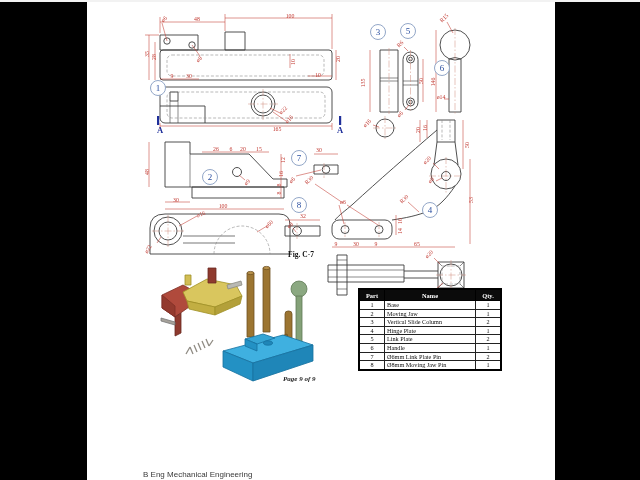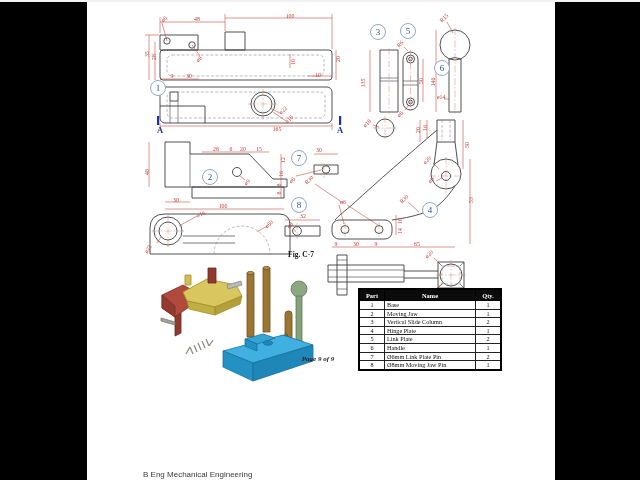--- a/index.html
+++ b/index.html
@@ -7,21 +7,21 @@
        font-family:"Liberation Serif",serif;}
   .top-strip{position:absolute;left:0;top:0;width:640px;height:2px;background:#f2f2f2;}
   .page{position:absolute;left:87px;top:2px;width:468px;height:478px;background:#ffffff;}
   svg text{text-anchor:middle;}
   text.dim{font:5.8px "Liberation Serif",serif;fill:#c23a32;}
   text.balloon{font:9px "Liberation Serif",serif;fill:#2b4fa0;}
   text.sec{font:bold 8.5px "Liberation Serif",serif;fill:#20309a;}
   .balloon-circle{fill:#ffffff;stroke:#93a7c8;stroke-width:1;}
   .fig-label{position:absolute;left:186px;top:248px;width:56px;text-align:center;
              font:bold 7.5px "Liberation Serif",serif;color:#111;}
-  .page-label{position:absolute;left:196px;top:353px;width:70px;text-align:center;
+  .page-label{position:absolute;left:196px;top:373px;width:70px;text-align:left;
               font:italic bold 7px "Liberation Serif",serif;color:#222;}
   .footer{position:absolute;left:56px;top:440px;font:8px "Liberation Sans",sans-serif;color:#3a3a3a;margin-top:28px;}
   table.parts-table{position:absolute;left:271px;top:286px;border-collapse:collapse;
         background:#fff;border:2px solid #000;font:6.2px "Liberation Serif",serif;color:#111;}
   .parts-table th{background:#0b0b0b;color:#fff;font-weight:bold;font-size:6.4px;
         padding:1px 2px;border:1px solid #000;height:8px;}
   .parts-table td{border:1px solid #222;padding:0 2px;height:7.6px;line-height:7.6px;}
   .parts-table .col-part{width:20px;text-align:center;}
   .parts-table .col-name{width:86px;text-align:left;}
   .parts-table .col-qty{width:20px;text-align:center;}

